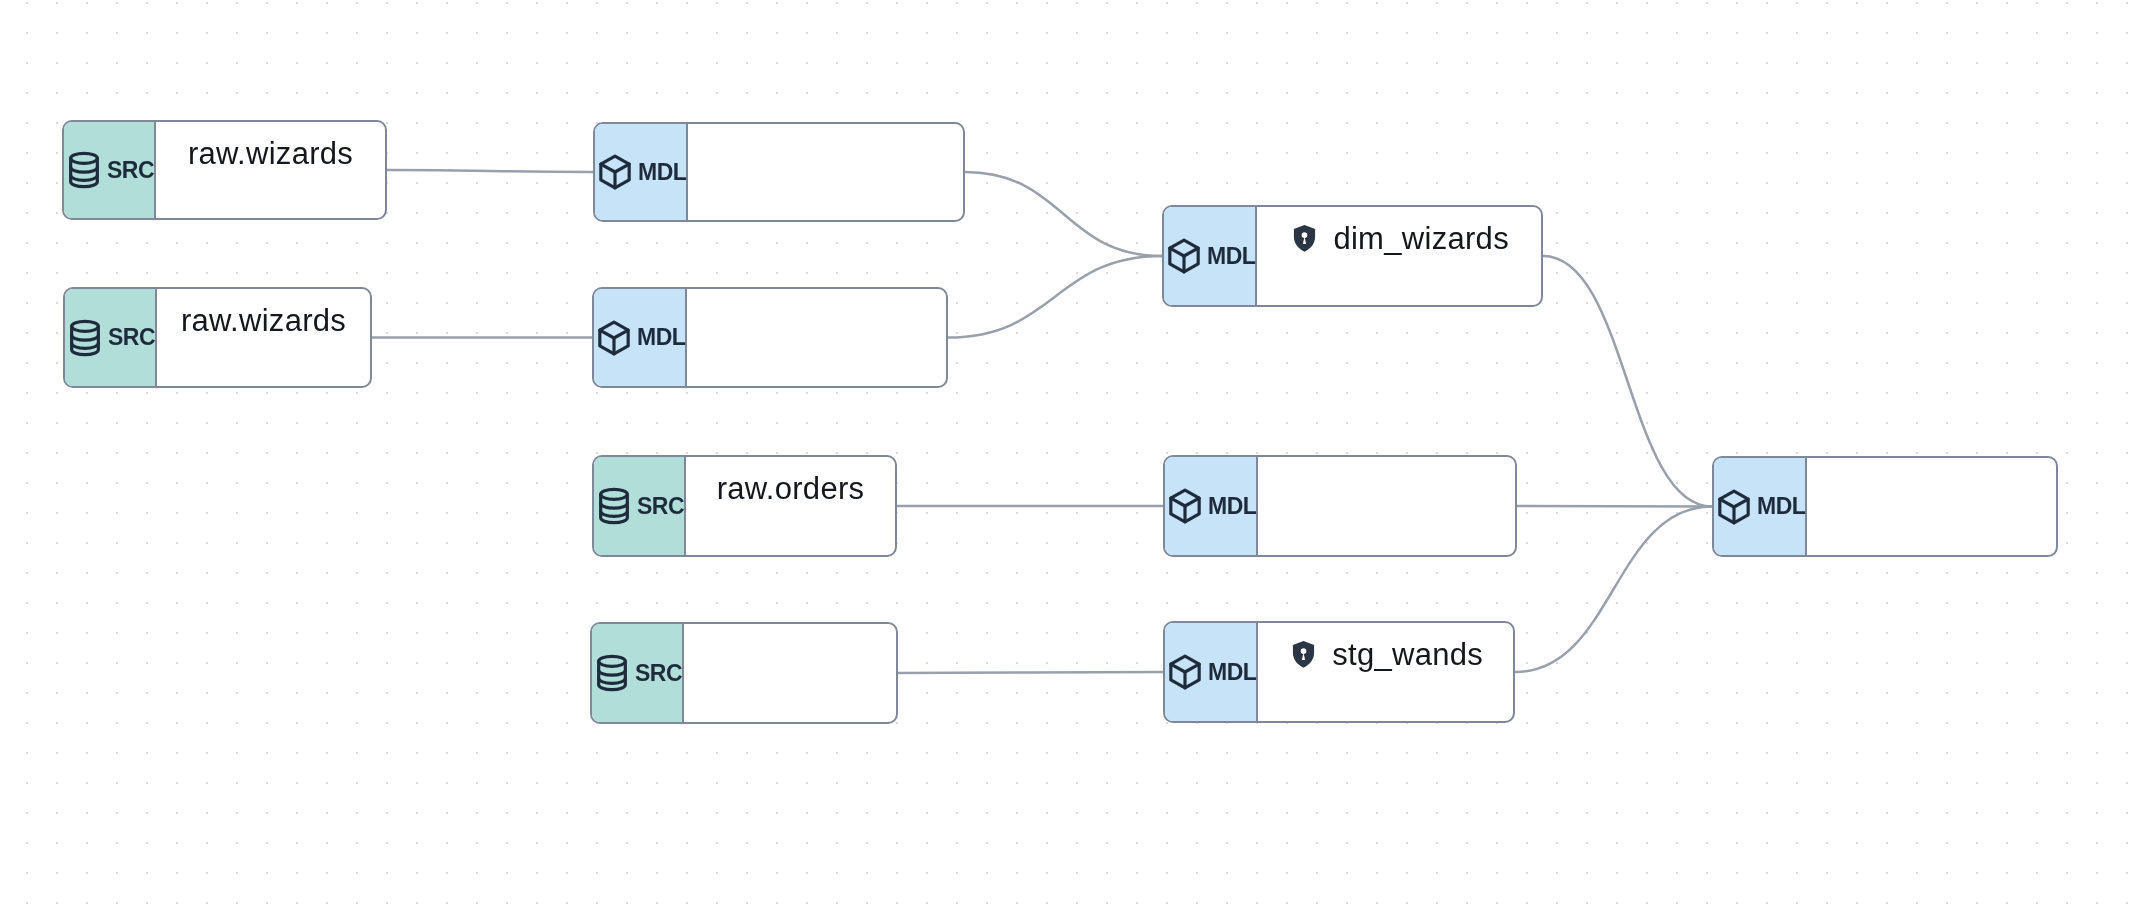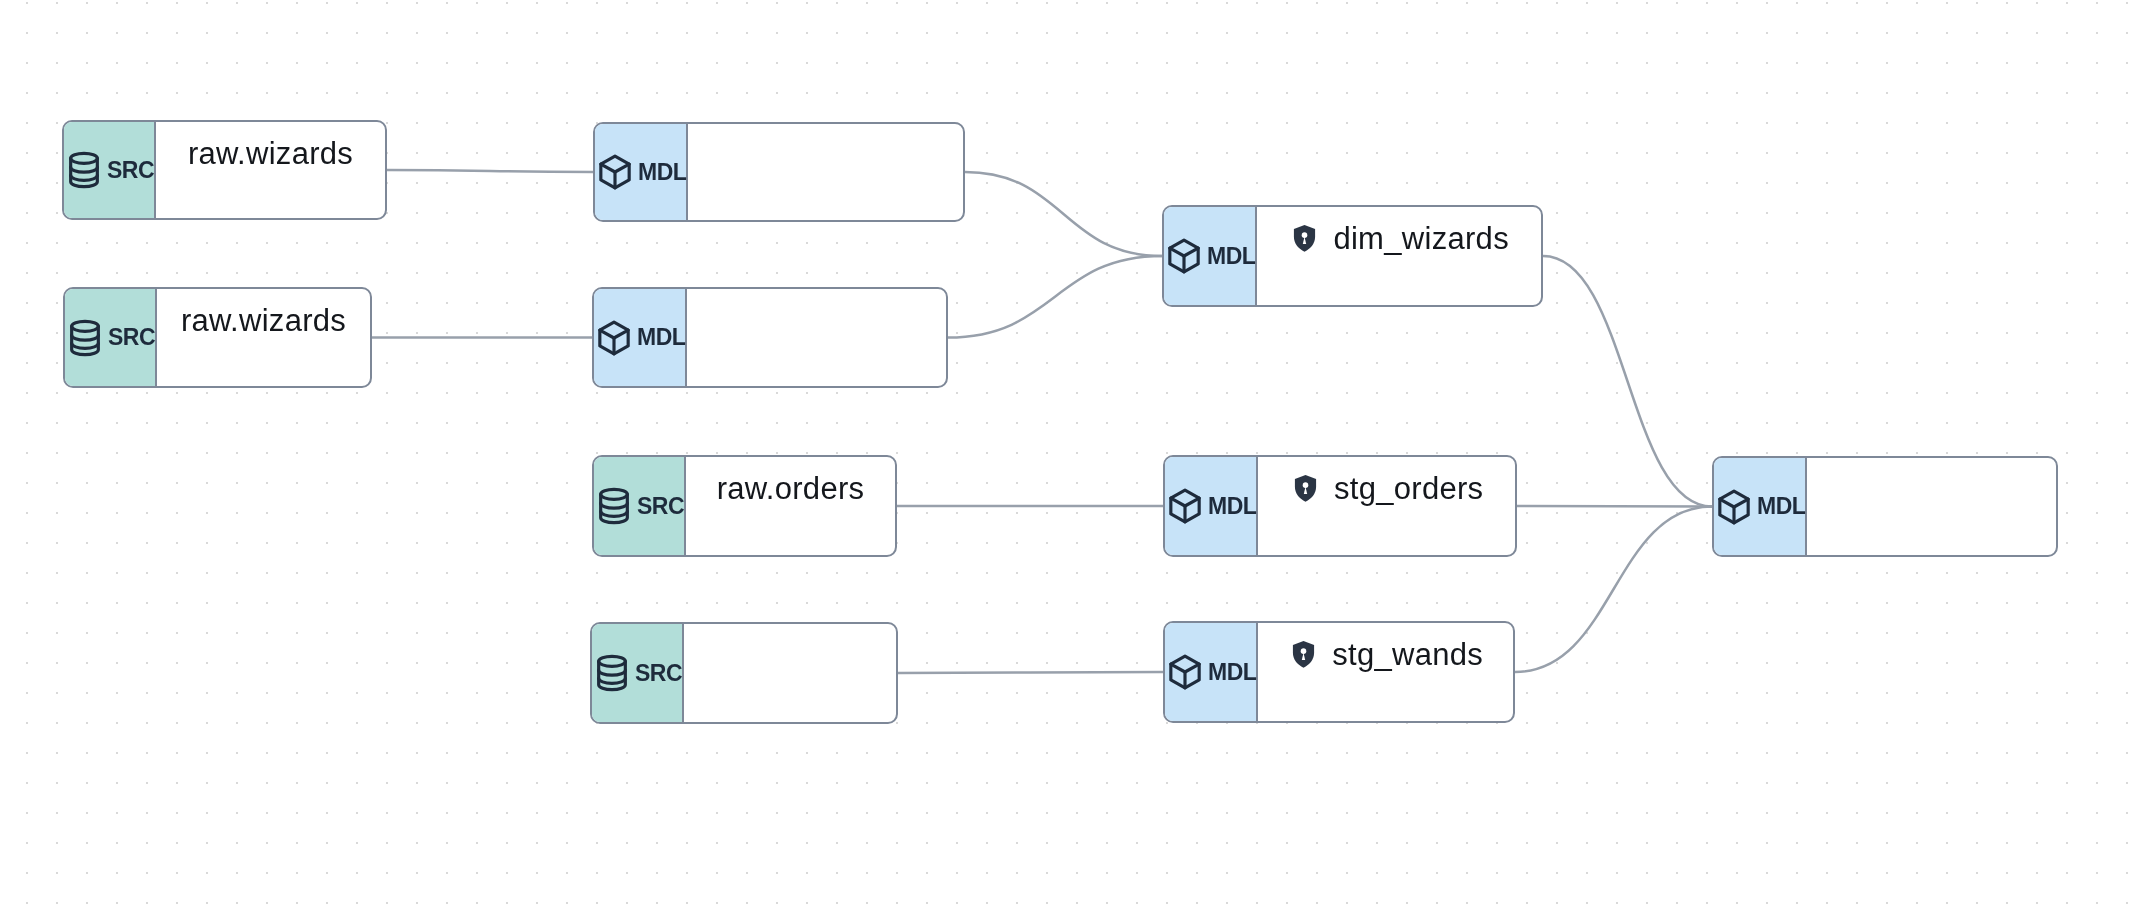--- a/index.html
+++ b/index.html
@@ -182,65 +182,55 @@
 
       <span class="icon icon-cube">
         <svg viewBox="0 0 24 24" fill="none" stroke="#1e2b3c" stroke-width="1.9" stroke-linecap="round" stroke-linejoin="round">
           <path d="M12 2.5 3.5 7.25v9.5L12 21.5l8.5-4.75v-9.5Z"></path>
           <path d="M3.5 7.25 12 12l8.5-4.75"></path>
           <path d="M12 12v9.5"></path>
         </svg>
       </span>
       <span class="badge-label" style="color: rgb(30, 43, 60);">MDL</span>
     </div>
+  </div>
+    <div class="node" style="left: 590px; top: 622px; width: 308px; height: 102px;">
+    <div class="badge" style="background: rgb(178, 222, 217);">
+      <span class="icon icon-db">
+        <svg viewBox="0 0 24 24" fill="none" stroke="#1e2b3c" stroke-width="1.9" stroke-linecap="round" stroke-linejoin="round">
+          <ellipse cx="12" cy="5" rx="8" ry="3"></ellipse>
+          <path d="M4 5v14c0 1.66 3.58 3 8 3s8-1.34 8-3V5"></path>
+          <path d="M4 10.3c0 1.66 3.58 3 8 3s8-1.34 8-3"></path>
+          <path d="M4 15.2c0 1.66 3.58 3 8 3s8-1.34 8-3"></path>
+        </svg>
+      </span>
+
+      <span class="badge-label" style="color: rgb(30, 43, 60);">SRC</span>
+    </div>
+  </div>
+    <div class="node" style="left: 1163px; top: 621px; width: 352px; height: 102px;">
+    <div class="badge" style="background: rgb(199, 227, 248);">
+
+      <span class="icon icon-cube">
+        <svg viewBox="0 0 24 24" fill="none" stroke="#1e2b3c" stroke-width="1.9" stroke-linecap="round" stroke-linejoin="round">
+          <path d="M12 2.5 3.5 7.25v9.5L12 21.5l8.5-4.75v-9.5Z"></path>
+          <path d="M3.5 7.25 12 12l8.5-4.75"></path>
+          <path d="M12 12v9.5"></path>
+        </svg>
+      </span>
+      <span class="badge-label" style="color: rgb(30, 43, 60);">MDL</span>
+    </div>
     <div class="label-area">
       <span class="shield" style="display: block;">
         <svg viewBox="0 0 24 24">
           <path d="M12 1.6 20.2 4.7v6c0 5.3-3.5 9.3-8.2 11.5C7.3 20 3.8 16 3.8 10.7v-6Z" fill="#2b3544"></path>
           <circle cx="12" cy="9.4" r="2.15" fill="#ffffff"></circle>
           <path d="M12 10.6 13.3 16.2h-2.6Z" fill="#ffffff"></path>
         </svg>
       </span>
-      <span class="node-label">stg_orders</span>
-    </div>
-  </div>
-    <div class="node" style="left: 590px; top: 622px; width: 308px; height: 102px;">
-    <div class="badge" style="background: rgb(178, 222, 217);">
-      <span class="icon icon-db">
-        <svg viewBox="0 0 24 24" fill="none" stroke="#1e2b3c" stroke-width="1.9" stroke-linecap="round" stroke-linejoin="round">
-          <ellipse cx="12" cy="5" rx="8" ry="3"></ellipse>
-          <path d="M4 5v14c0 1.66 3.58 3 8 3s8-1.34 8-3V5"></path>
-          <path d="M4 10.3c0 1.66 3.58 3 8 3s8-1.34 8-3"></path>
-          <path d="M4 15.2c0 1.66 3.58 3 8 3s8-1.34 8-3"></path>
-        </svg>
-      </span>
-
-      <span class="badge-label" style="color: rgb(30, 43, 60);">SRC</span>
-    </div>
-  </div>
-    <div class="node" style="left: 1163px; top: 621px; width: 352px; height: 102px;">
-    <div class="badge" style="background: rgb(199, 227, 248);">
-
-      <span class="icon icon-cube">
-        <svg viewBox="0 0 24 24" fill="none" stroke="#1e2b3c" stroke-width="1.9" stroke-linecap="round" stroke-linejoin="round">
-          <path d="M12 2.5 3.5 7.25v9.5L12 21.5l8.5-4.75v-9.5Z"></path>
-          <path d="M3.5 7.25 12 12l8.5-4.75"></path>
-          <path d="M12 12v9.5"></path>
-        </svg>
-      </span>
-      <span class="badge-label" style="color: rgb(30, 43, 60);">MDL</span>
-    </div>
-    <div class="label-area">
-      <span class="shield" style="display: block;">
-        <svg viewBox="0 0 24 24">
-          <path d="M12 1.6 20.2 4.7v6c0 5.3-3.5 9.3-8.2 11.5C7.3 20 3.8 16 3.8 10.7v-6Z" fill="#2b3544"></path>
-          <circle cx="12" cy="9.4" r="2.15" fill="#ffffff"></circle>
-          <path d="M12 10.6 13.3 16.2h-2.6Z" fill="#ffffff"></path>
-        </svg>
-      </span>
       <span class="node-label">stg_wands</span>
     </div>
   </div>
     <div class="node" style="left: 1712px; top: 456px; width: 346px; height: 101px;">
     <div class="badge" style="background: rgb(199, 227, 248);">
 
       <span class="icon icon-cube">
         <svg viewBox="0 0 24 24" fill="none" stroke="#1e2b3c" stroke-width="1.9" stroke-linecap="round" stroke-linejoin="round">
           <path d="M12 2.5 3.5 7.25v9.5L12 21.5l8.5-4.75v-9.5Z"></path>
           <path d="M3.5 7.25 12 12l8.5-4.75"></path>

